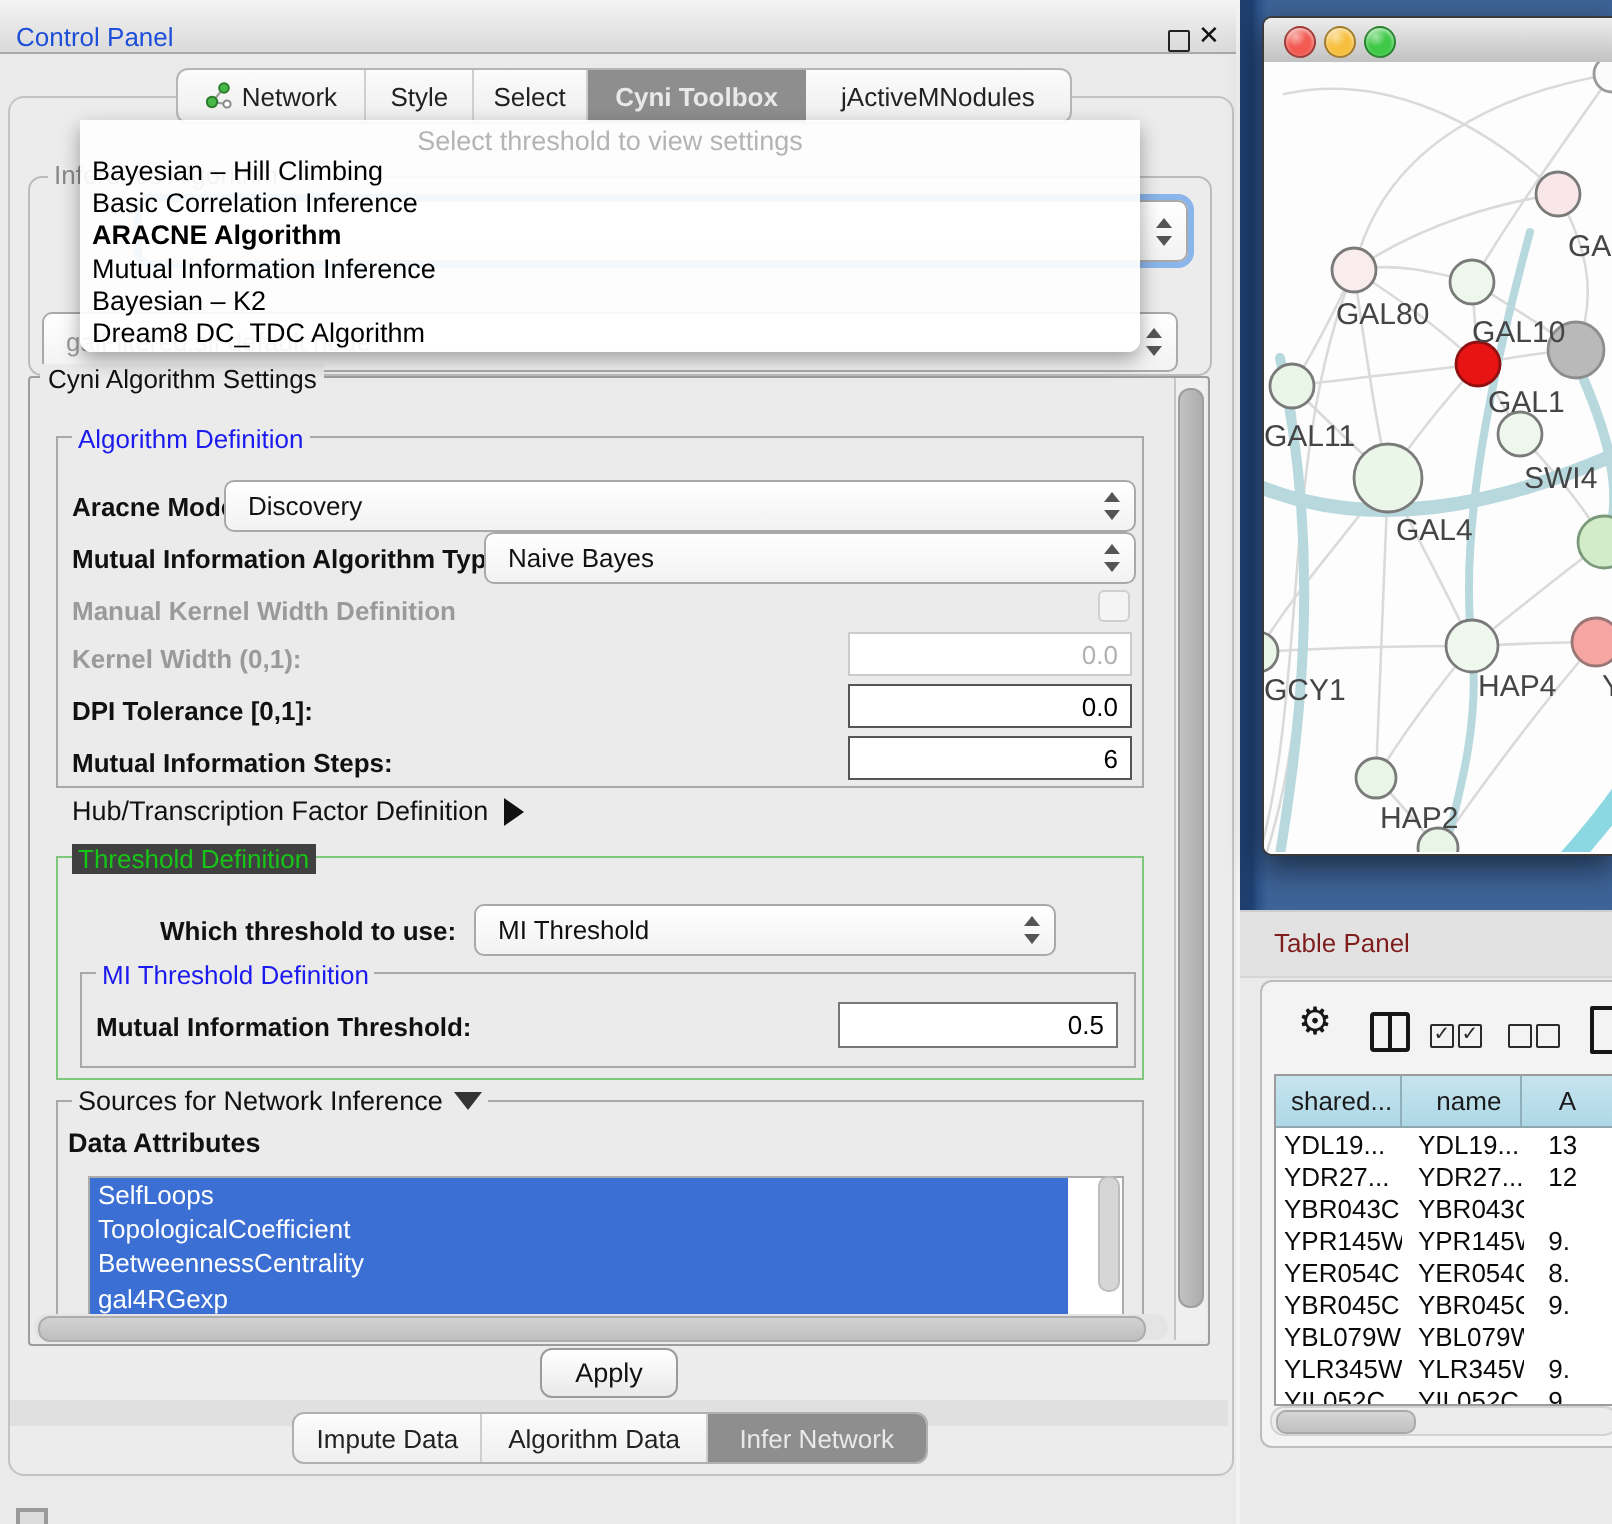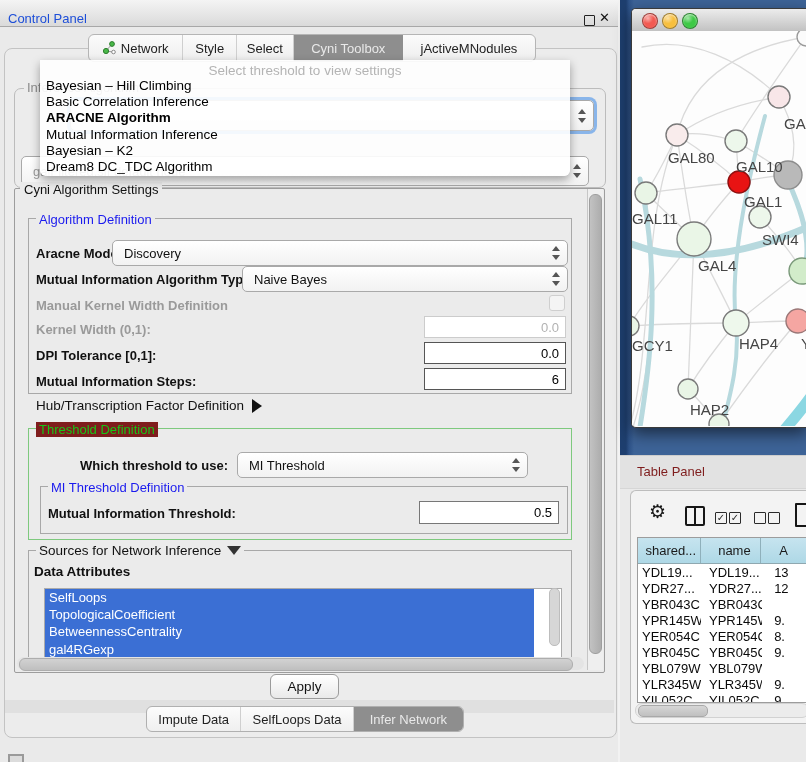--- a/index.html
+++ b/index.html
@@ -122,21 +122,21 @@
           <circle cx="10.5" cy="11" r="1.8" fill="#fff" stroke="#888"></circle>
         </svg>
         <span>Network</span>
       </div>
       <div class="tab" style="width: 53px;">
         <span>Style</span>
       </div>
       <div class="tab" style="width: 56px;">
         <span>Select</span>
       </div>
-      <div class="tab selected" style="width: 110px;">
+      <div class="tab selected" style="width: 110px; font-weight: bold;">
         <span>Cyni Toolbox</span>
       </div>
       <div class="tab" style="width: 133px;">
         <span>jActiveMNodules</span>
       </div>
     </div>
 
   <div class="abs" id="algo-popup">
     <div id="algo-popup-prompt">Select threshold to view settings</div>
     <div id="algo-items">
@@ -177,21 +177,21 @@
 
   <div class="abs lbl" style="left:36px;top:348px;">DPI Tolerance [0,1]:</div>
   <div class="abs field" style="left:424px;top:342px;width:142px;height:22px;border:1px solid #555555;color:#000;">0.0</div>
 
   <div class="abs lbl" style="left:36px;top:374px;">Mutual Information Steps:</div>
   <div class="abs field" style="left:424px;top:368px;width:142px;height:22px;border:1px solid #555555;color:#000;">6</div>
 
   <div class="abs" style="left:36px;top:398px;font-size:13.5px;color:#111;z-index:2;"><span>Hub/Transcription Factor Definition</span><span class="tri-right"></span></div>
 
   <div class="abs" id="threshold-group"></div>
-  <div class="abs green-title" style="left:36px;top:422px;background:#7f1d1d;padding:0 3px;font-size:13px;z-index:2;">Threshold Definition</div>
+  <div class="abs green-title" style="left:36px;top:422px;background:#404040;padding:0 3px;font-size:13px;z-index:2;">Threshold Definition</div>
 
   <div class="abs lbl" style="left:80px;top:458px;">Which threshold to use:</div>
   <div class="abs combo" style="left:237px;top:452px;width:289px;height:24px;">
       <span class="val">MI Threshold</span>
       <span class="spin"></span>
     </div>
 
   <div class="abs" id="mithresh-group"></div>
   <div class="abs blue-title" style="left:48px;top:480px;background:#ebebeb;padding:0 3px;font-size:13px;z-index:2;">MI Threshold Definition</div>
   <div class="abs lbl" style="left:48px;top:506px;">Mutual Information Threshold:</div>
@@ -209,21 +209,21 @@
   <div class="abs" id="attr-scroll"></div>
 
   <div class="abs" id="hscroll"></div>
   <div class="abs" id="hscroll-thumb"></div>
 
   <div class="abs" id="apply-btn">Apply</div>
 
   <div class="abs" id="bottom-strip"></div>
   <div class="abs" id="bottom-tabs">
       <div class="tab" style="width: 94px;">Impute Data</div>
-      <div class="tab" style="width: 112px;">SelfLoops Data</div>
+      <div class="tab" style="width: 112px;">Algorithm Data</div>
       <div class="tab selected" style="width: 110px;">Infer Network</div>
     </div>
   <div class="abs" id="bl-square"></div>
 
   <div class="abs" id="divider-line"></div>
   <div class="abs" id="desktop"></div>
 
   <div class="abs" id="net-window">
     <div id="net-titlebar">
         <div class="tlight" style="left: 10px; background: radial-gradient(circle at 35% 30%, rgba(255, 255, 255, 0.533), transparent 40%), rgb(242, 90, 82); border: 1px solid rgba(0, 0, 0, 0.35);"></div>

